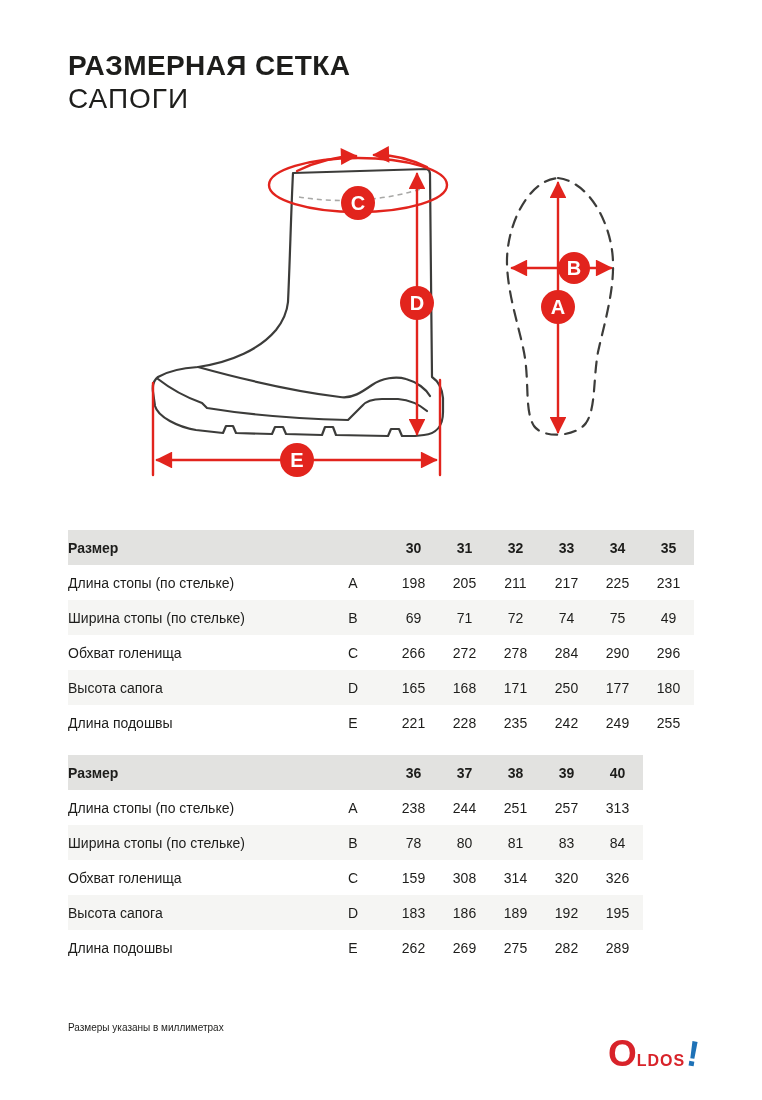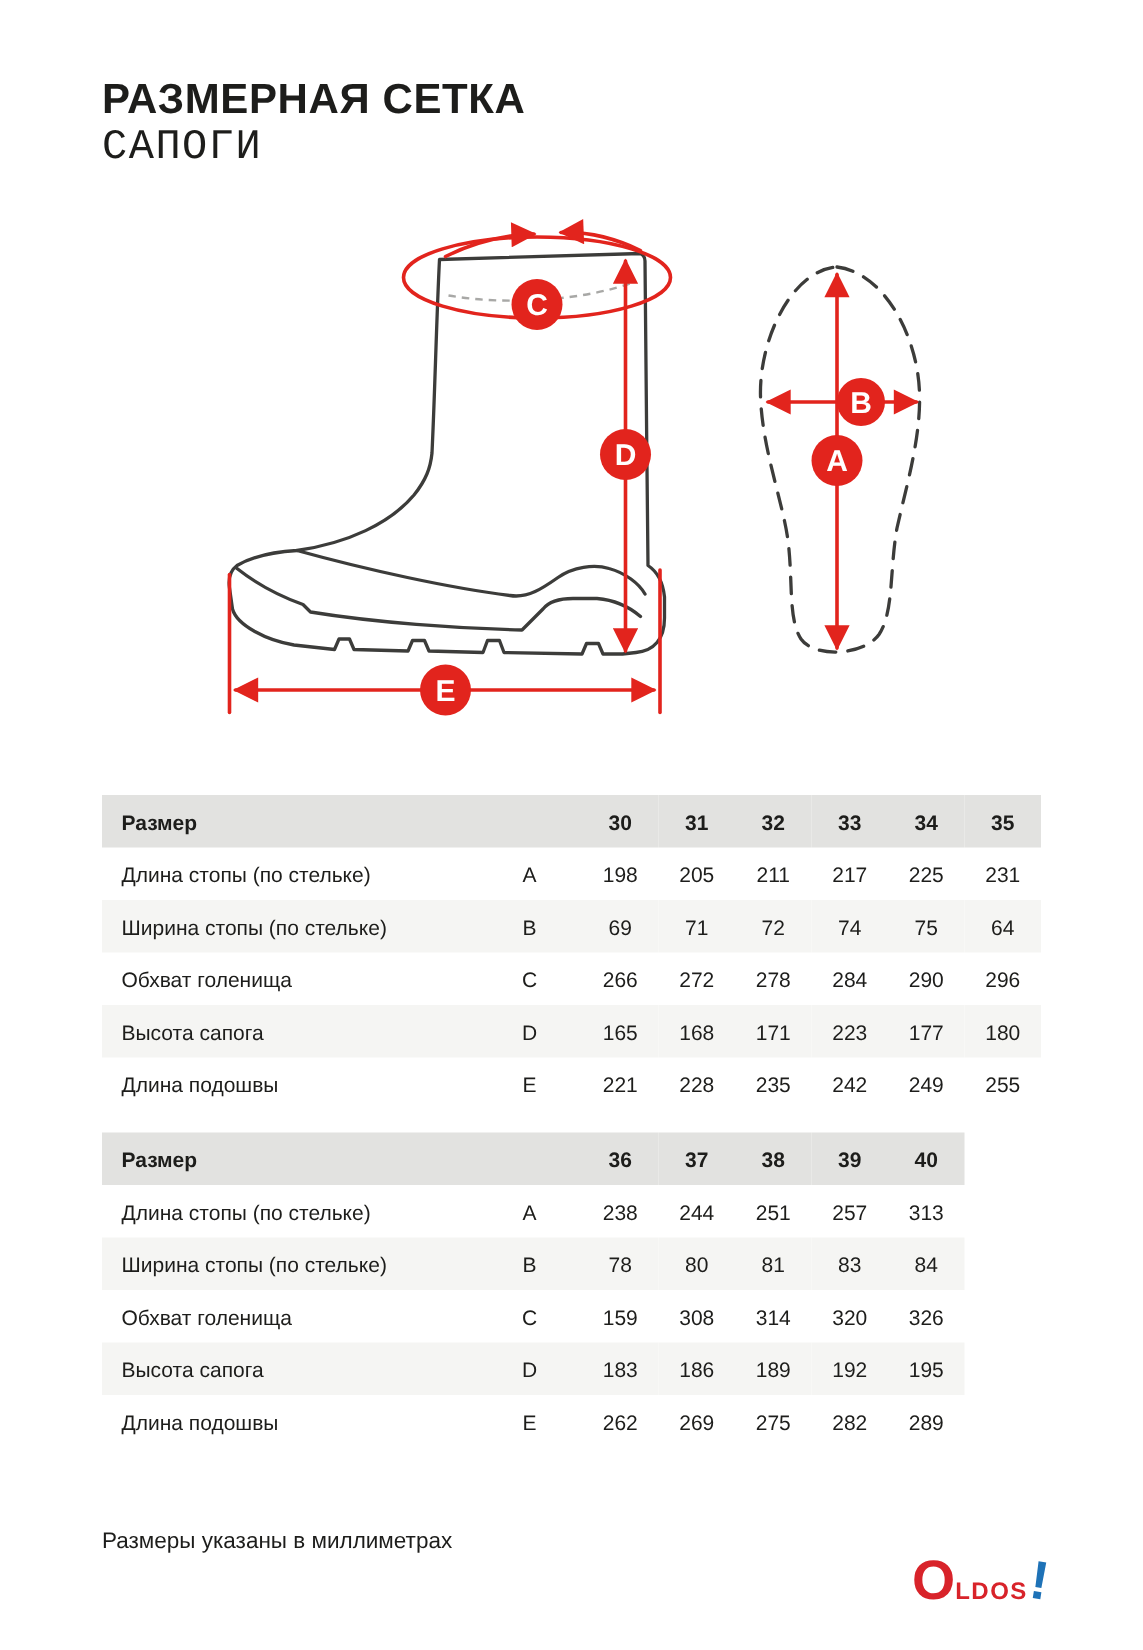--- a/index.html
+++ b/index.html
@@ -7,42 +7,42 @@
     --ink:#1d1d1b; --logo-red:#d8232a; --logo-blue:#1e72b7; --dash:#a8a8a6;
   }
   *{margin:0;padding:0;box-sizing:border-box;}
   html,body{background:#fff;}
   .page{
     position:relative;width:705px;height:1100px;background:#fff;overflow:hidden;
     font-family:"Liberation Sans", sans-serif;color:var(--ink);
   }
   .title-block{position:absolute;left:68px;top:50px;}
   .title-main{font-size:28px;font-weight:700;letter-spacing:.4px;line-height:32px;}
-  .title-sub{font-size:28px;font-weight:400;letter-spacing:1px;line-height:34px;font-family:Liberation Mono, monospace;}
+  .title-sub{font-size:28px;font-weight:400;letter-spacing:1px;line-height:34px;}
 
   .diagram{position:absolute;left:0;top:140px;}
   .stroke-dark{stroke:var(--outline);fill:none;stroke-width:2.2;stroke-linejoin:round;stroke-linecap:round;}
   .dashed{stroke-dasharray:11 8;}
   .dashed-fine{stroke:var(--dash);fill:none;stroke-width:1.6;stroke-dasharray:5 4;}
   .red-line{stroke:var(--accent);fill:none;stroke-width:2.4;stroke-linecap:round;}
   .red-fill{fill:var(--accent);}
   .marker-letter{fill:#fff;font-family:"Liberation Sans",sans-serif;font-size:20px;font-weight:700;text-anchor:middle;}
 
   .size-table{position:absolute;left:68px;border-collapse:collapse;table-layout:fixed;font-size:14px;color:var(--ink);}
   .size-table.t1{top:530px;}
   .size-table.t2{top:755px;}
   .size-table th,.size-table td{height:35px;font-weight:400;vertical-align:middle;}
   .size-table thead tr{background:var(--hdr);}
   .size-table thead th{font-weight:700;}
   .size-table tbody tr:nth-child(even){background:var(--alt);}
-  .c-label{width:250px;text-align:left;padding-left:13px;}
+  .c-label{width:250px;text-align:left;}
   .c-letter{width:70px;text-align:center;}
   .c-size{width:51px;text-align:center;}
 
-  .footnote{position:absolute;left:68px;top:1016px;font-size:15px;line-height:23px;text-align:right;}
+  .footnote{position:absolute;left:68px;top:1016px;font-size:10px;line-height:23px;text-align:right;}
 
   .logo{position:absolute;left:608px;top:1033px;display:flex;align-items:baseline;color:var(--logo-red);font-weight:700;}
   .logo-o{font-size:37px;line-height:37px;}
   .logo-rest{font-size:16px;letter-spacing:1px;}
   .logo-excl{font-size:36px;color:var(--logo-blue);display:inline-block;transform:rotate(9deg);margin-left:2px;font-weight:800;}
 </style>
 </head>
 <body>
 
 <div class="page">
@@ -161,39 +161,39 @@
           <td class="c-size">231</td>
         </tr>
         <tr>
           <td class="c-label">Ширина стопы (по стельке)</td>
           <td class="c-letter">B</td>
           <td class="c-size">69</td>
           <td class="c-size">71</td>
           <td class="c-size">72</td>
           <td class="c-size">74</td>
           <td class="c-size">75</td>
-          <td class="c-size">64</td>
+          <td class="c-size">49</td>
         </tr>
         <tr>
           <td class="c-label">Обхват голенища</td>
           <td class="c-letter">C</td>
           <td class="c-size">266</td>
           <td class="c-size">272</td>
           <td class="c-size">278</td>
           <td class="c-size">284</td>
           <td class="c-size">290</td>
           <td class="c-size">296</td>
         </tr>
         <tr>
           <td class="c-label">Высота сапога</td>
           <td class="c-letter">D</td>
           <td class="c-size">165</td>
           <td class="c-size">168</td>
           <td class="c-size">171</td>
-          <td class="c-size">223</td>
+          <td class="c-size">250</td>
           <td class="c-size">177</td>
           <td class="c-size">180</td>
         </tr>
         <tr>
           <td class="c-label">Длина подошвы</td>
           <td class="c-letter">E</td>
           <td class="c-size">221</td>
           <td class="c-size">228</td>
           <td class="c-size">235</td>
           <td class="c-size">242</td>

